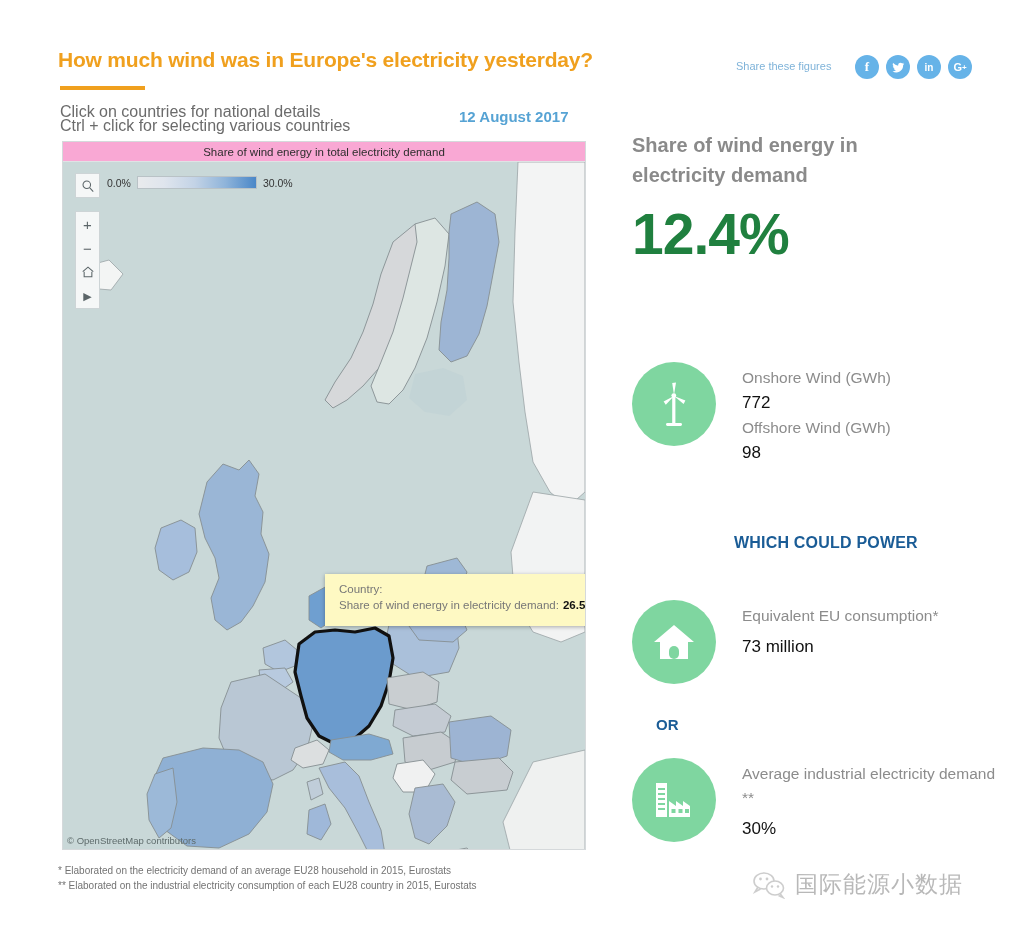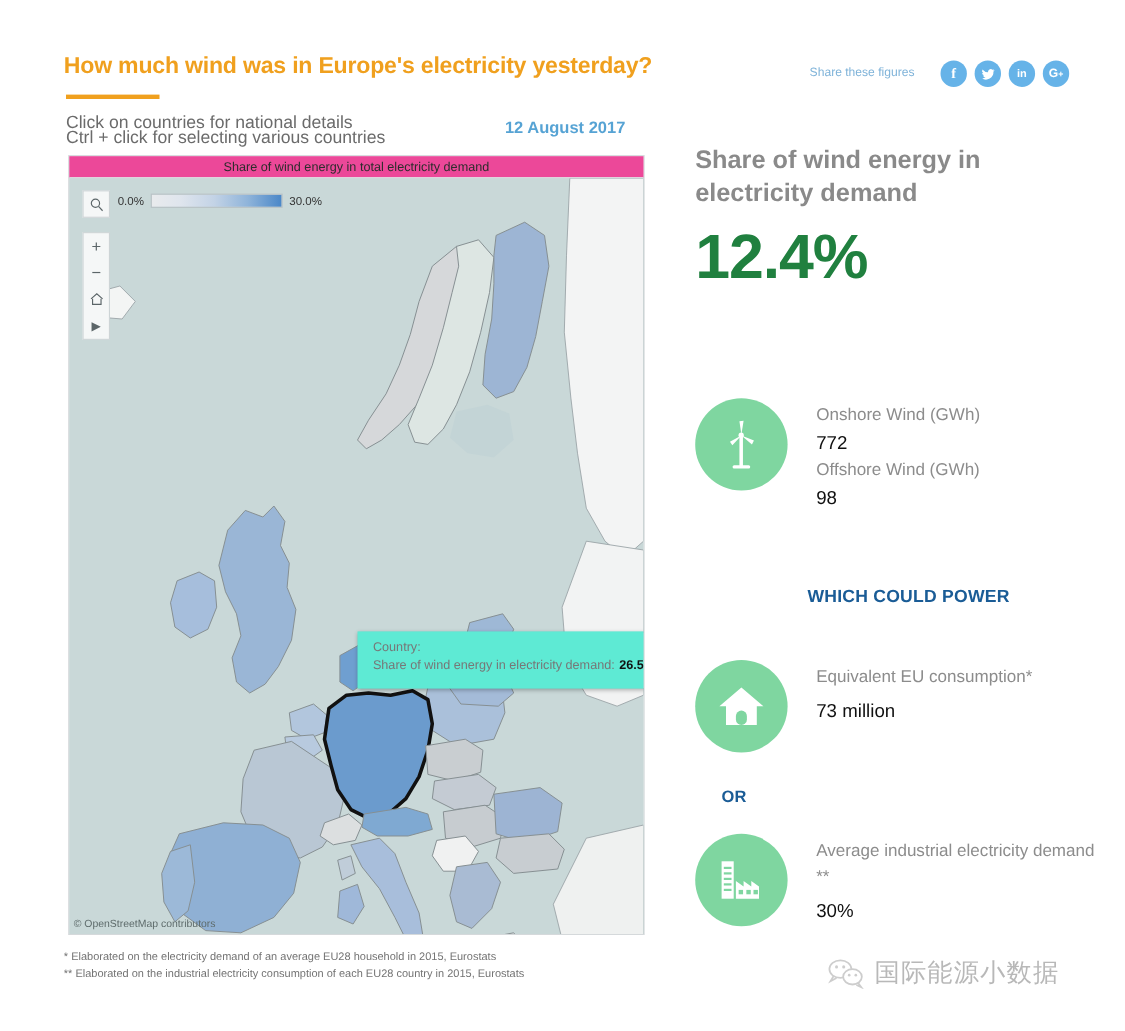--- a/index.html
+++ b/index.html
@@ -82,21 +82,21 @@
   #map-panel {
     position: absolute;
     left: 62px; top: 141px;
     width: 524px; height: 709px;
     border: 1px solid #d5d9db;
     background: #f4f6f7;
   }
 
   #map-panel-title {
     height: 20px;
-    background: #ec4899;
+    background: #f9a8d4;
     border-bottom: 1px solid #dfe3e5;
     font-size: 11.5px;
     color: #2d2d2d;
     display: flex;
     align-items: center;
     justify-content: center;
   }
 
   #map-canvas {
     position: absolute;
@@ -152,21 +152,21 @@
     font-size: 9.5px;
     color: #5e6b6b;
     z-index: 6;
   }
 
   
   #map-tooltip {
     position: absolute;
     left: 262px; top: 412px;
     width: 380px; height: 52px;
-    background: #5eead4;
+    background: #fef9c3;
     box-shadow: 0 1px 4px rgba(0,0,0,0.30);
     z-index: 10;
     padding: 7px 14px 0 14px;
     font-size: 11.5px;
     color: #777777;
   }
   .tt-row { display: flex; line-height: 16px; white-space: nowrap; }
   .tt-key { }
   .tt-val { font-weight: bold; color: #111111; margin-left: 4px; }
 
@@ -190,21 +190,21 @@
     font-size: 23px;
     color: #8d8d8d;
     font-family: "DejaVu Sans", sans-serif;
     letter-spacing: 1px;
   }
 
   
   #right-panel { position: absolute; left: 632px; top: 130px; width: 390px; }
 
   #stat-headline {
-    font-size: 23px;
+    font-size: 20px;
     font-weight: bold;
     color: #8a8a8a;
     line-height: 30px;
     width: 290px;
   }
   #stat-value {
     margin-top: 12px;
     font-size: 57px;
     font-weight: bold;
     color: #20803f;

